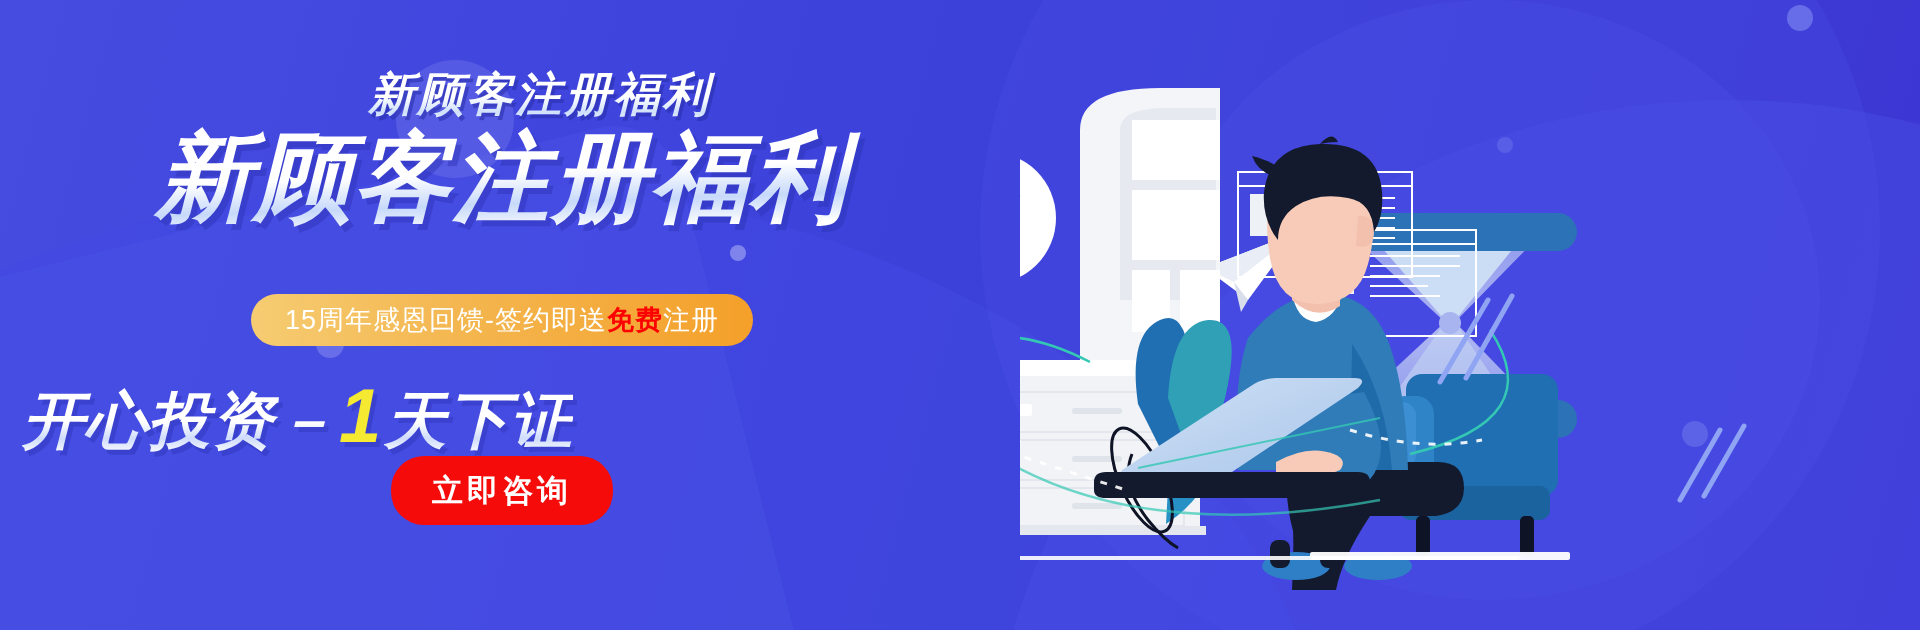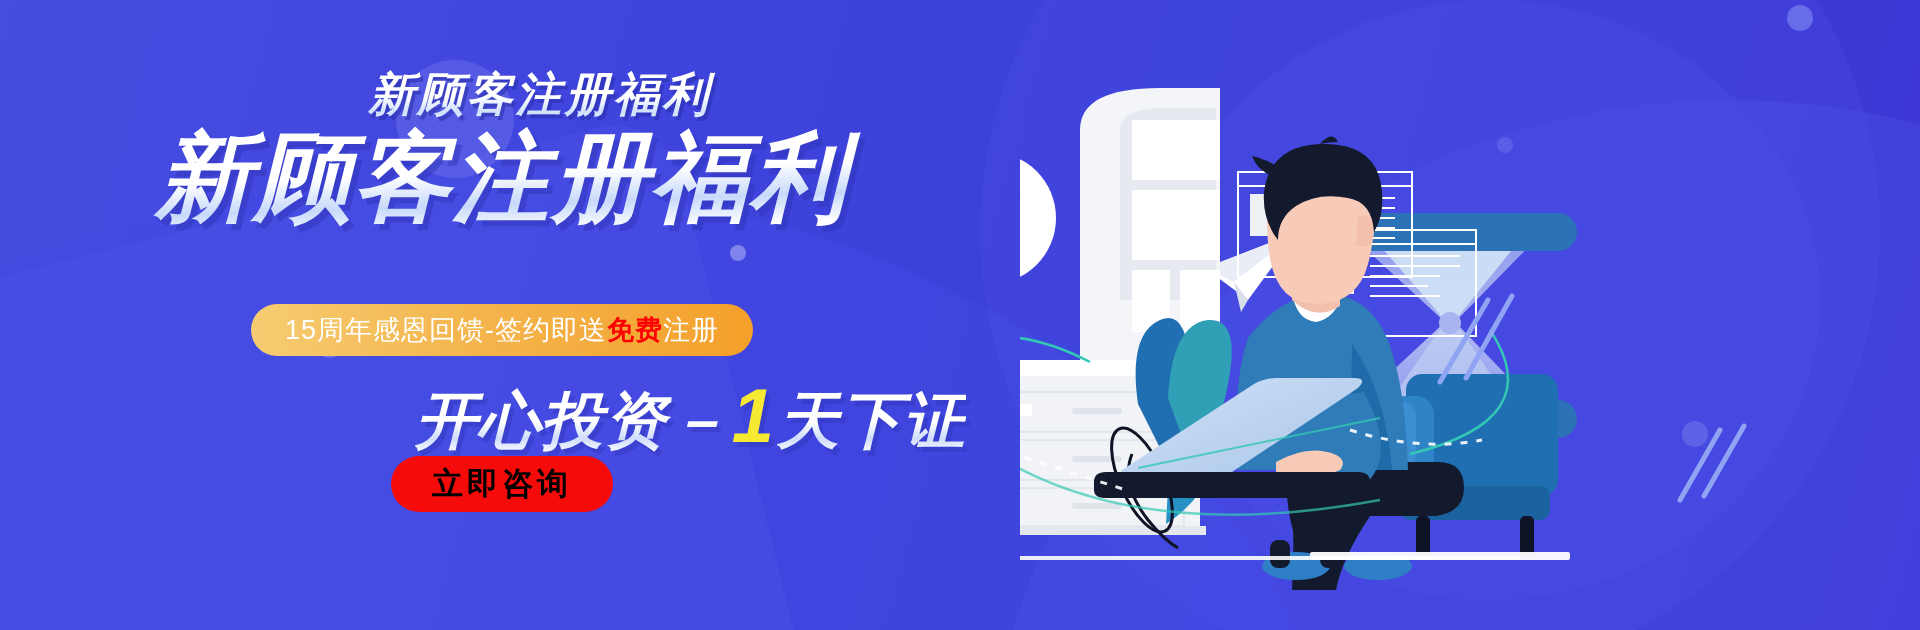--- a/index.html
+++ b/index.html
@@ -92,26 +92,25 @@
   }
   .pill{
     display:inline-flex;align-items:center;justify-content:center;
     height:52px;padding:0 34px;
     border-radius:26px;
     background:linear-gradient(90deg,#f6cc72 0%,#f4b64f 42%,#f4a02a 100%);
     color:#ffffff;
     font-size:27px;font-weight:500;
     letter-spacing:1px;
     white-space:nowrap;
-    margin-top:10px;
   }
   .pill .hl{color:#ff0000;font-weight:bold;}
   .subline{
     position:absolute;left:0;right:16px;top:372px;
-    text-align:right;
+    text-align:left;
     font-size:62px;font-weight:bold;font-style:italic;
     letter-spacing:1px;
     transform:translateX(22px);
   }
   .subline .wht{
     background:linear-gradient(180deg,#ffffff 0%,#ffffff 52%,#cfdcfb 76%,#ffffff 100%);
     -webkit-background-clip:text;background-clip:text;
     -webkit-text-fill-color:transparent;
     filter:drop-shadow(4px 5px 0 rgba(45,50,180,.42));
   }
@@ -121,25 +120,25 @@
     padding:0 2px;
     filter:drop-shadow(4px 5px 0 rgba(45,50,180,.42));
   }
   .ctawrap{
     position:absolute;left:0;right:0;top:456px;
     display:flex;justify-content:center;
     transform:translateX(22px);
   }
   .cta{
     display:inline-flex;align-items:center;justify-content:center;
-    width:222px;height:56px;
+    width:222px;height:69px;
     border-radius:33px;
     border:none;
     background:#f60b0b;
-    color:#000000;
+    color:#ffffff;
     font-family:"Liberation Sans","DejaVu Sans",sans-serif;
     font-size:31px;font-weight:bold;
     letter-spacing:4px;
     cursor:pointer;
   }
 
   
   .art{position:absolute;left:1020px;top:0;width:900px;height:630px;}
   .art svg{display:block;}
 </style>

